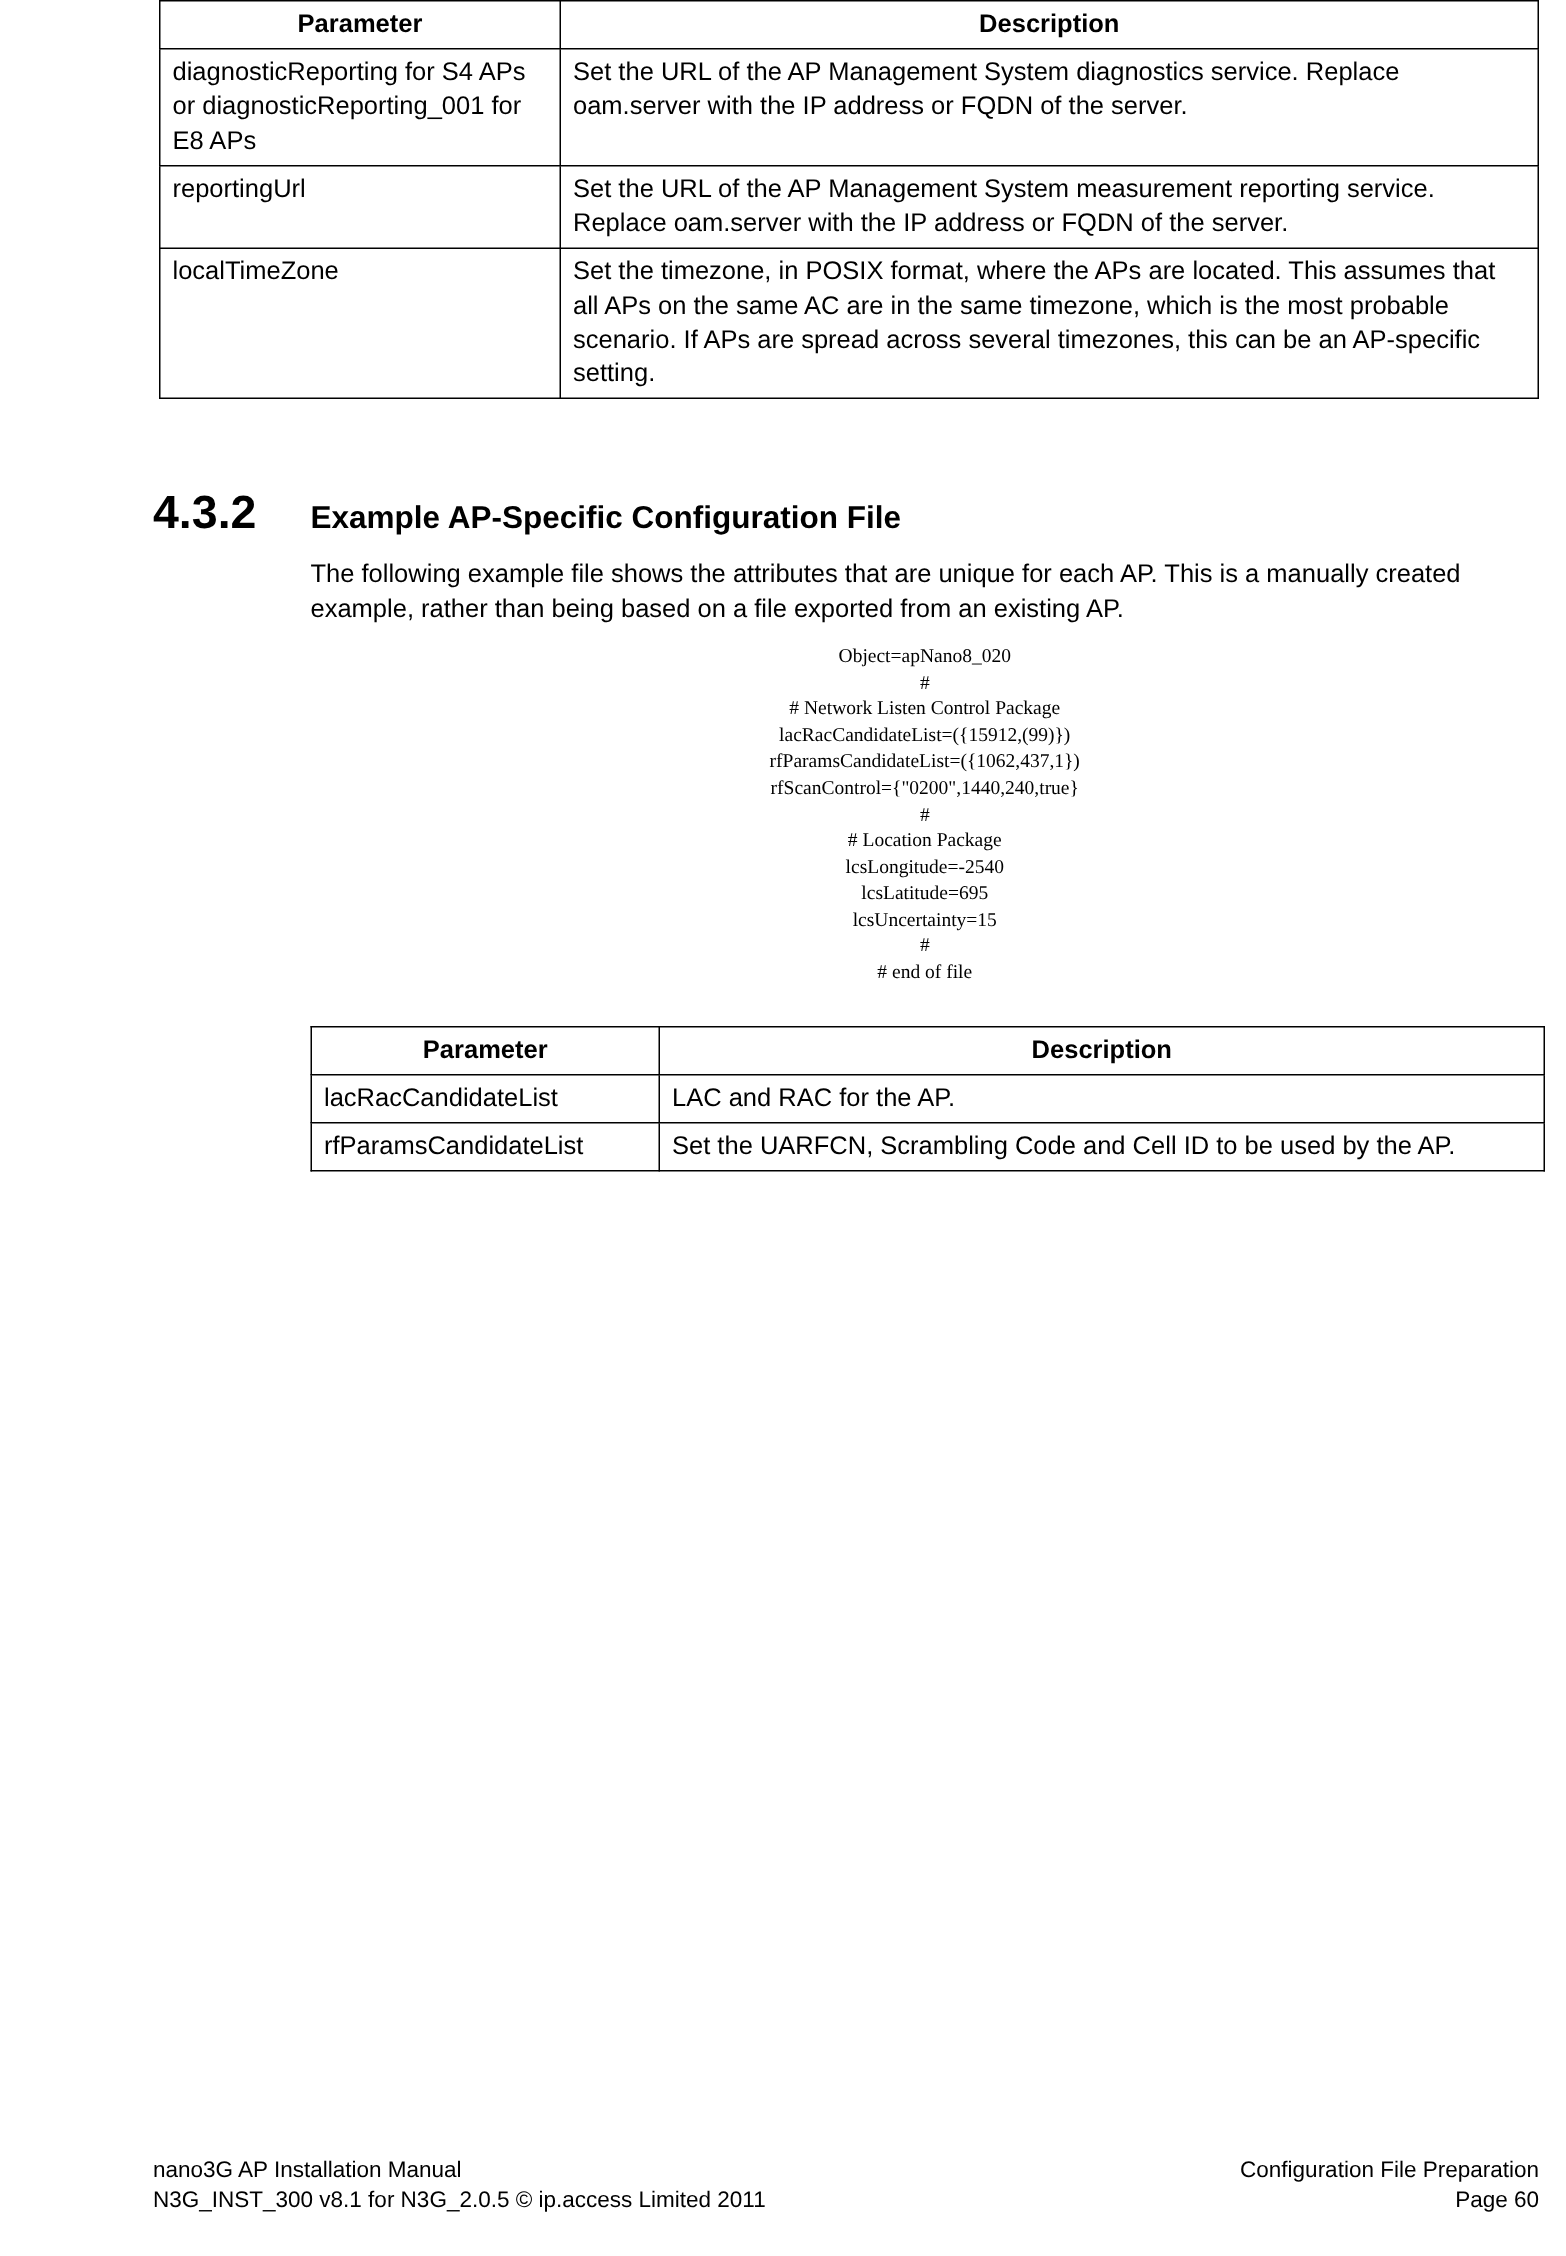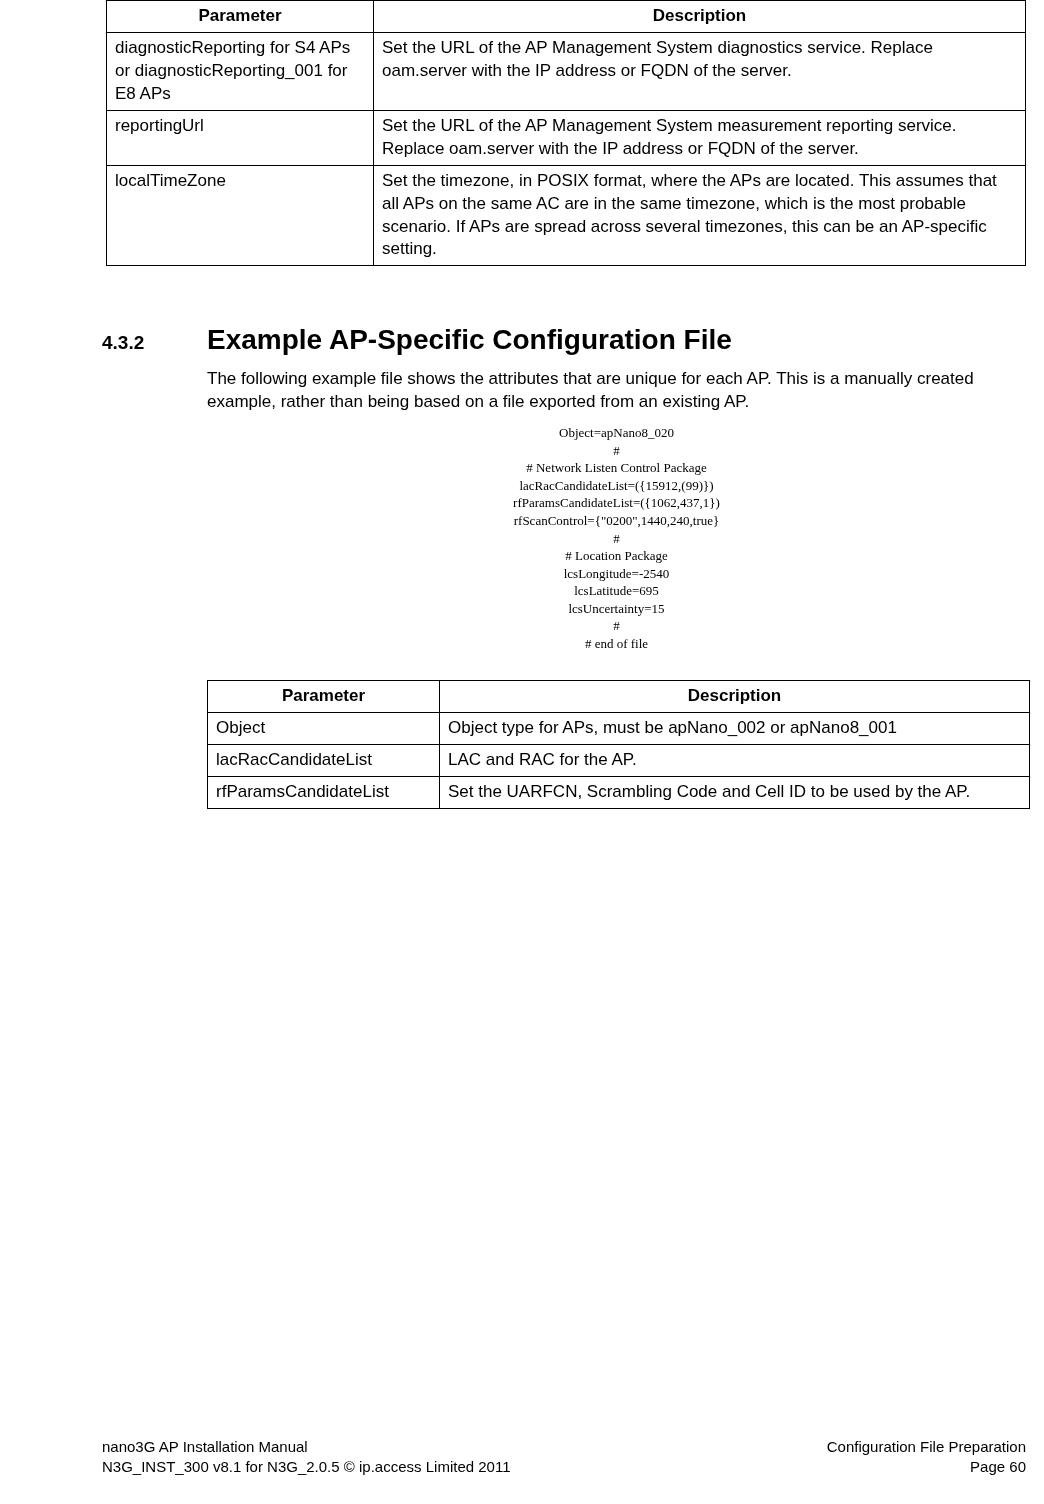--- a/index.html
+++ b/index.html
@@ -36,27 +36,27 @@
   }
   .col-param { width: 250px; }
   .section-row {
     display: flex;
     align-items: baseline;
     margin-top: 58px;
     margin-bottom: 12px;
   }
   .section-num {
     font-weight: bold;
-    font-size: 19px;
+    font-size: 31px;
     width: 105px;
     flex-shrink: 0;
   }
   .section-title {
     font-weight: bold;
-    font-size: 28px;
+    font-size: 21px;
   }
   .body-text {
     margin-left: 105px;
     line-height: 1.35;
     margin-bottom: 10px;
   }
   .code-block {
     font-family: Liberation Serif, serif;
     font-size: 13px;
     white-space: pre;
@@ -137,24 +137,20 @@
   <div class="table2-wrap">
     <table class="table2">
       <thead>
         <tr>
           <th class="col-param">Parameter</th>
           <th>Description</th>
         </tr>
       </thead>
       <tbody>
         <tr>
-          <td>Object</td>
-          <td>Object type for APs, must be apNano_002 or apNano8_001</td>
-        </tr>
-        <tr>
           <td>lacRacCandidateList</td>
           <td>LAC and RAC for the AP.</td>
         </tr>
         <tr>
           <td>rfParamsCandidateList</td>
           <td>Set the UARFCN, Scrambling Code and Cell ID to be used by the AP.</td>
         </tr>
       </tbody>
     </table>
   </div>

